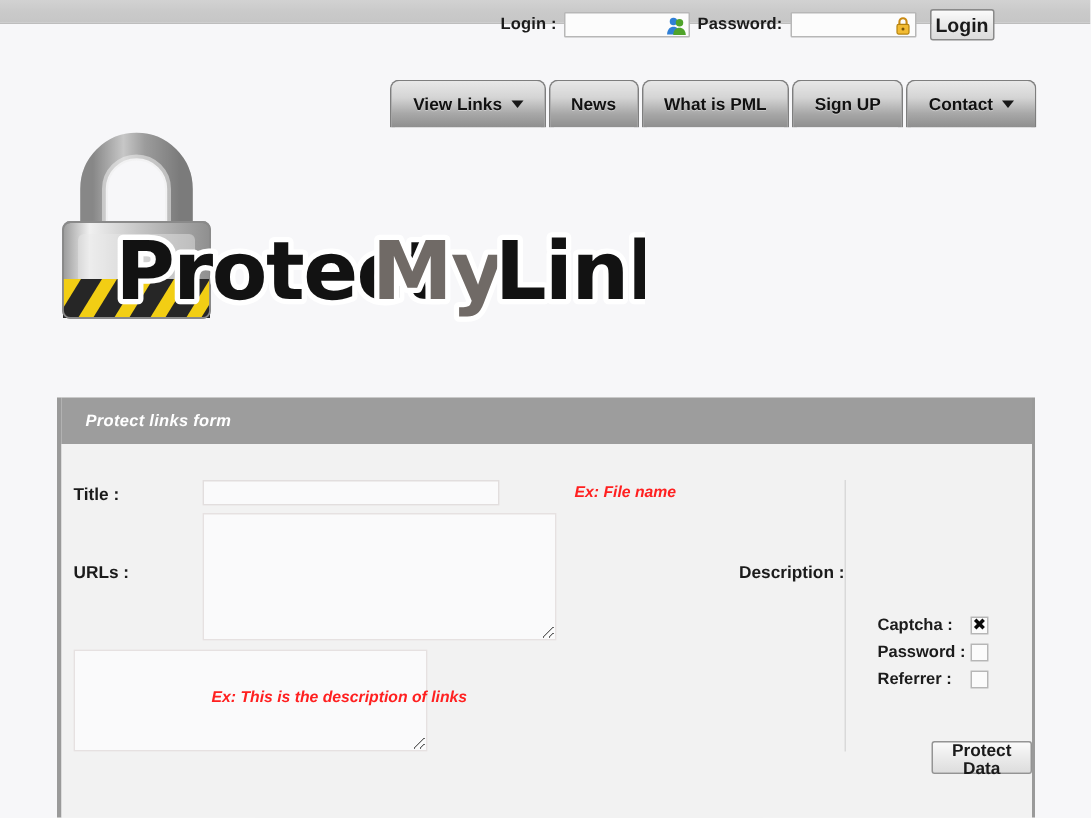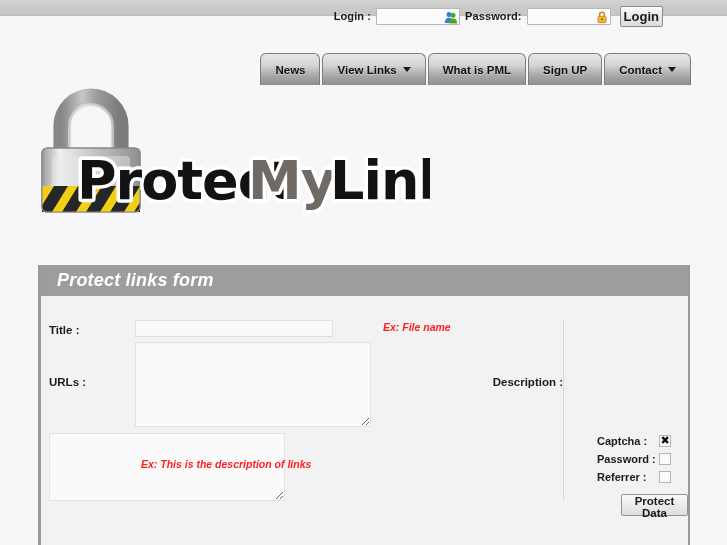--- a/index.html
+++ b/index.html
@@ -148,21 +148,21 @@
     background: #9d9d9d;
     display: flex;
     align-items: center;
     padding-left: 16px;
     box-sizing: border-box;
   }
   .panel-title {
     font-family: "Liberation Sans", sans-serif;
     font-style: italic;
     font-weight: bold;
-    font-size: 18px;
+    font-size: 11px;
     color: #ffffff;
     letter-spacing: 0.2px;
   }
   .panel-body {
     position: relative;
     height: 259px;
     background: #f2f2f2;
     box-sizing: border-box;
   }
 
@@ -215,24 +215,23 @@
 
   .vdivider {
     width: 1px;
     background: #d9d9d9;
     justify-self: center;
   }
 
   
   .options {
     position: absolute;
-    left: 556px;
+    left: 544px;
     top: 112px;
     width: 90px;
-    margin-top: 24px;
   }
   .opt-row {
     display: flex;
     align-items: center;
     height: 17px;
     margin-bottom: 1px;
   }
   .opt-label {
     font-size: 11px;
     font-weight: bold;
@@ -302,25 +301,25 @@
           <circle cx="7" cy="9.3" r="1" fill="#7a5608"></circle>
         </svg>
       </span>
     </span>
     <button class="btn-login">Login</button>
   </div>
 </div>
 
 <nav class="nav">
   <div class="nav-btn">
-    <span>News</span>
-  </div>
-  <div class="nav-btn">
     <span>View Links</span>
     <span class="caret"></span>
+  </div>
+  <div class="nav-btn">
+    <span>News</span>
   </div>
   <div class="nav-btn">
     <span>What is PML</span>
   </div>
   <div class="nav-btn">
     <span>Sign UP</span>
   </div>
   <div class="nav-btn">
     <span>Contact</span>
     <span class="caret"></span>

